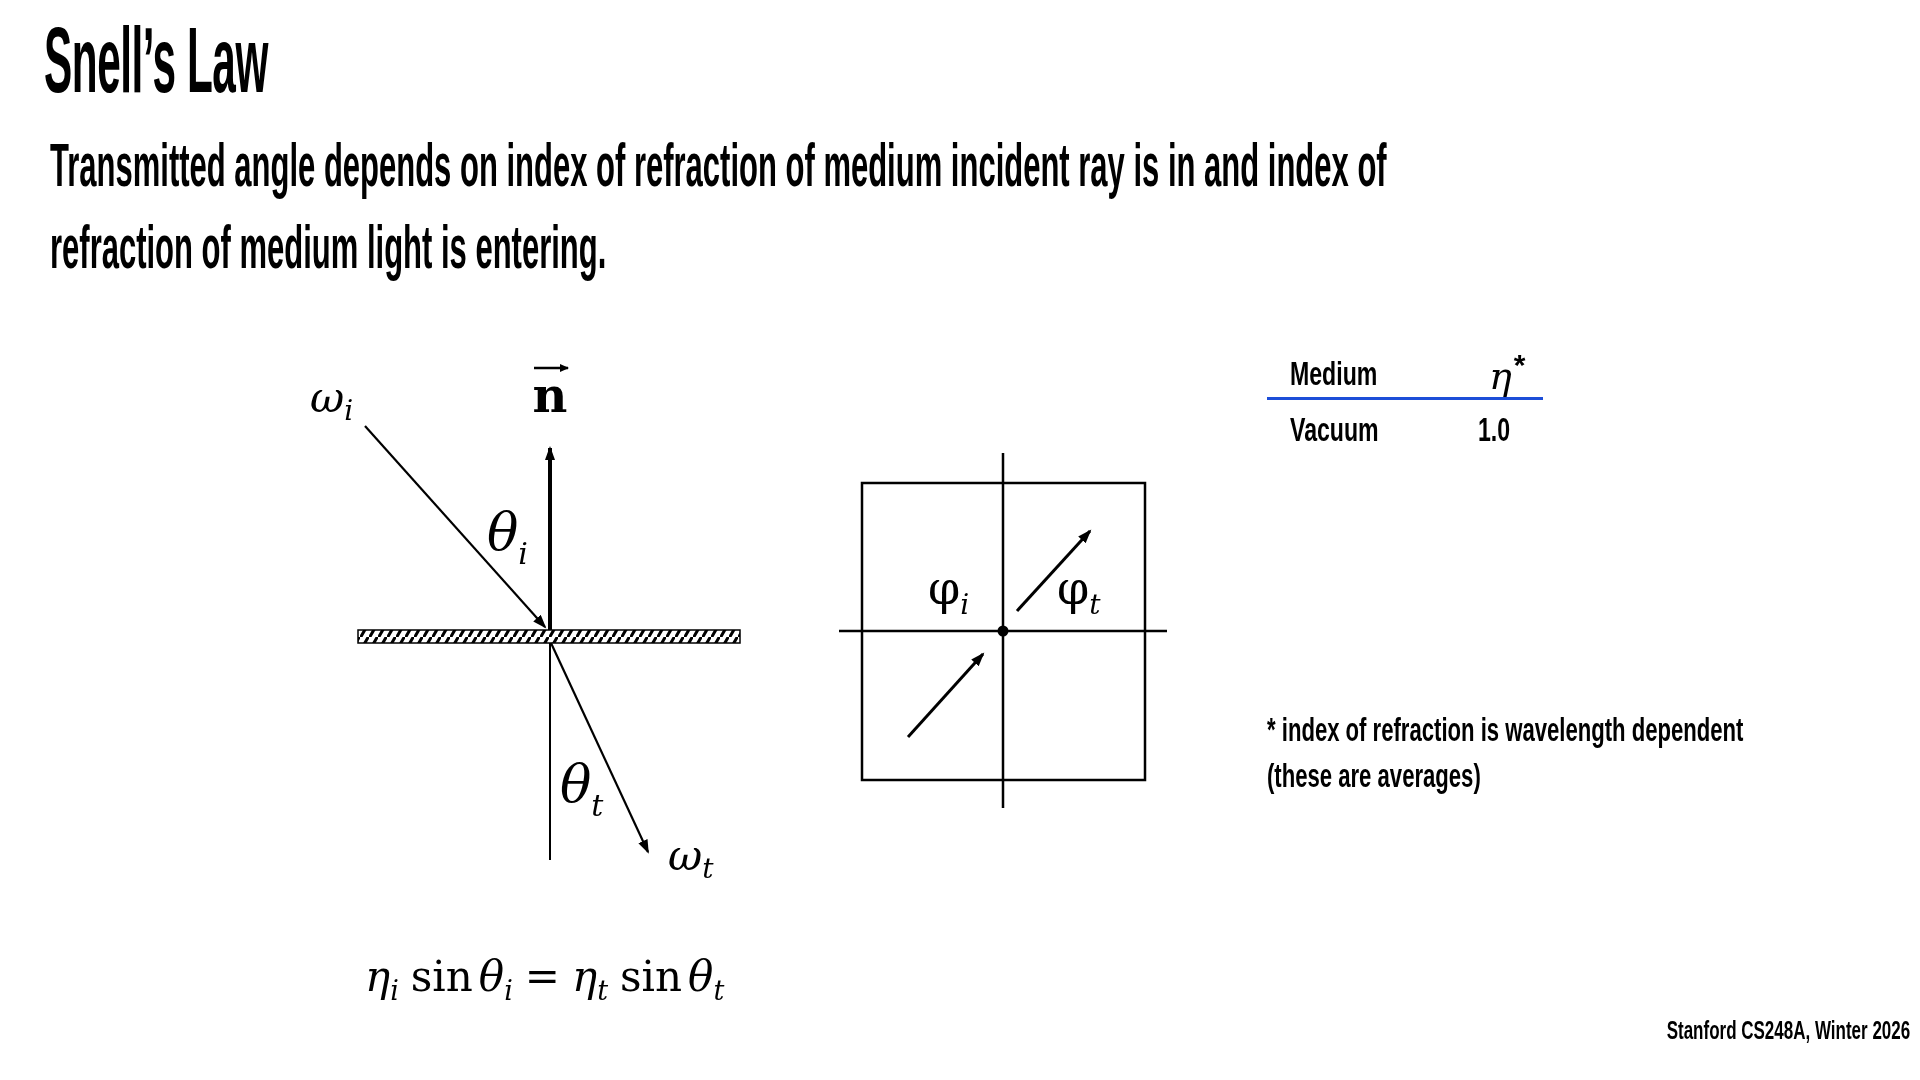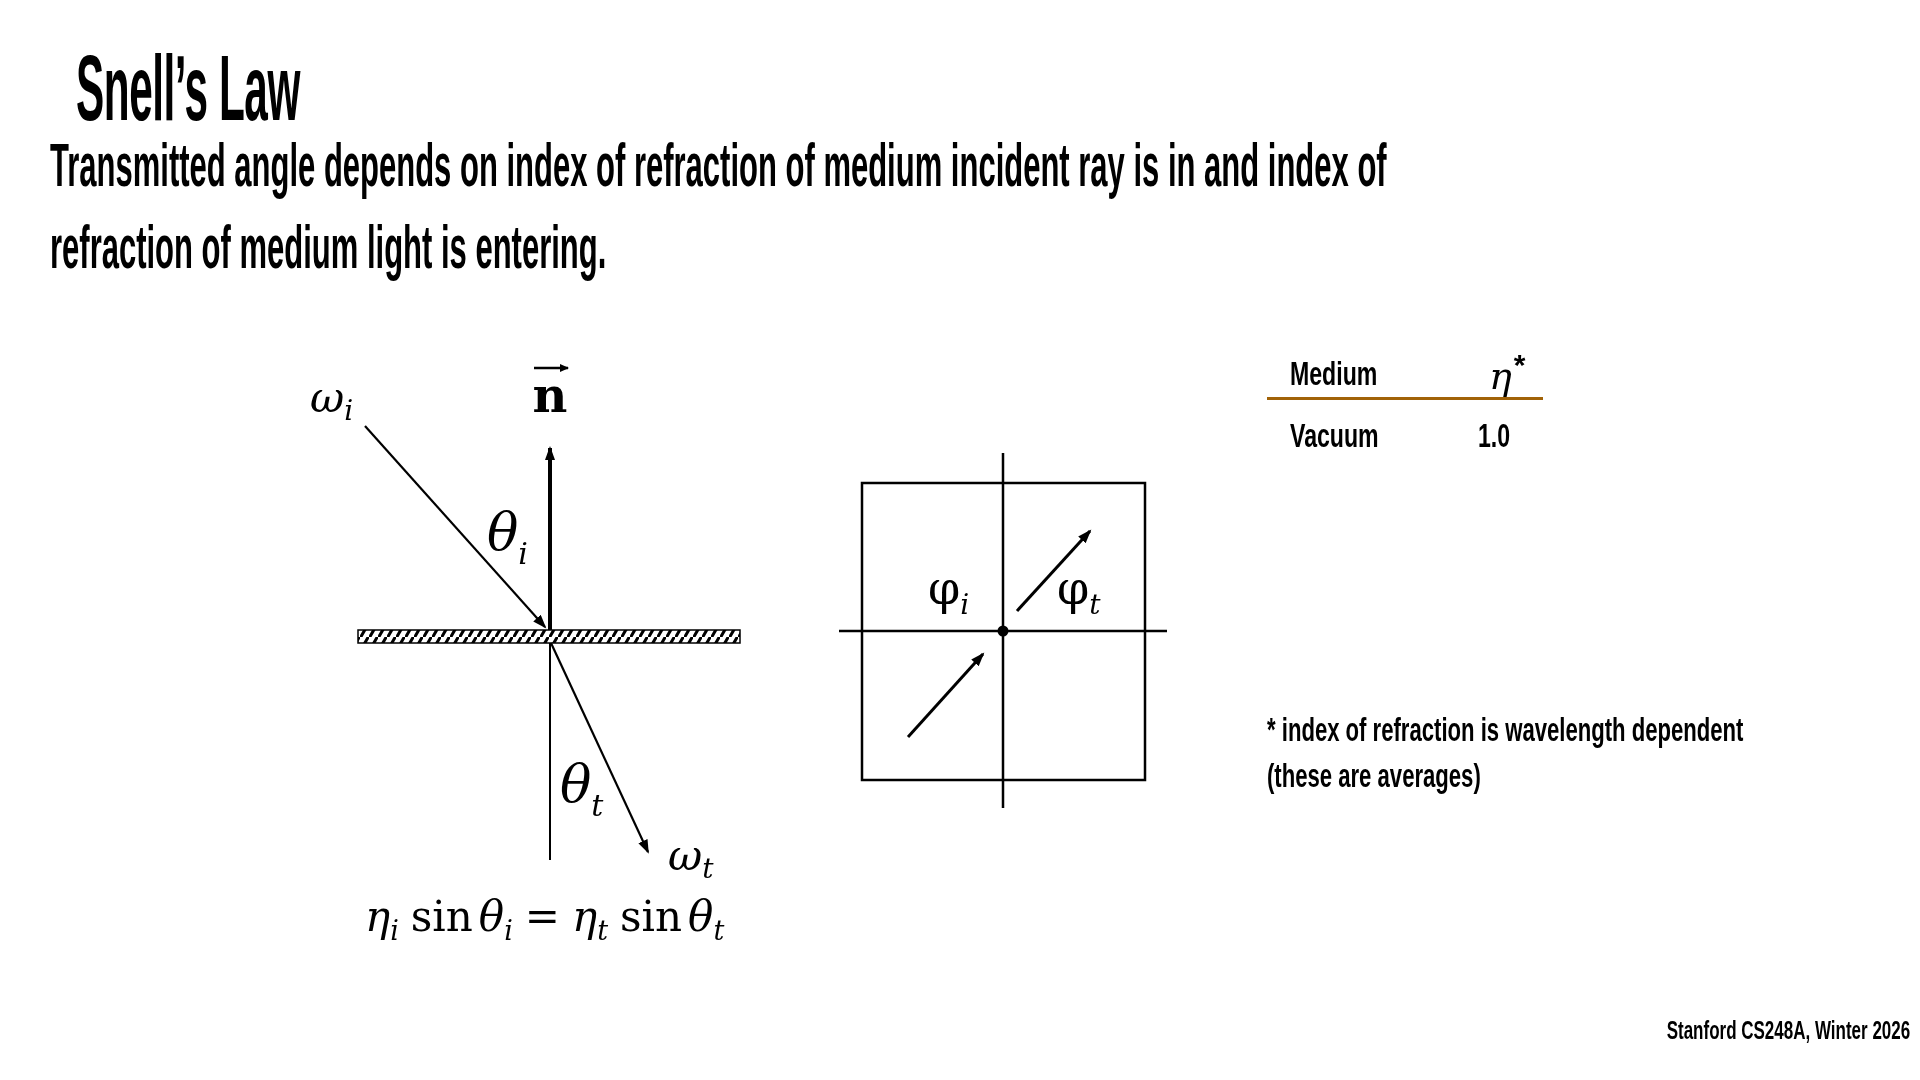--- a/index.html
+++ b/index.html
@@ -10,42 +10,42 @@
   .abs{position:absolute;}
   
   .cond{display:inline-block;white-space:nowrap;font-weight:bold;transform-origin:0 0;}
   .title-text{font-size:92px;letter-spacing:-1px;transform:scaleX(.46);}
   .subtitle-text{font-size:62px;line-height:82px;transform:scaleX(.5);}
   .footnote-text{font-size:34px;line-height:46px;transform:scaleX(.65);}
   .footer-text{font-size:25px;transform:scaleX(.68);transform-origin:100% 0;}
 
   
   .ref-table{left:1267px;top:344px;width:400px;}
-  .t-head{position:relative;width:276px;height:53px;border-bottom:3px solid #a16207;}
+  .t-head{position:relative;width:276px;height:53px;border-bottom:3px solid #1d4ed8;}
   .t-head .h-medium{position:absolute;left:23px;bottom:4px;font-size:34px;font-weight:bold;transform:scaleX(.68);transform-origin:0 100%;white-space:nowrap;display:inline-block;}
   .t-head .h-eta{position:absolute;left:222px;bottom:2px;font-family:"DejaVu Serif",serif;font-style:italic;font-size:38px;line-height:1;}
   .t-head .h-star{font-family:"Liberation Sans",sans-serif;font-style:normal;font-weight:bold;font-size:30px;position:relative;top:-14px;left:2px;}
-  .t-body{margin-top:12px;}
+  .t-body{margin-top:6px;}
   .t-row{position:relative;height:49.5px;}
   .t-row .cell{position:absolute;top:50%;font-size:34px;font-weight:bold;white-space:nowrap;display:inline-block;transform:translateY(-54%) scaleX(.68);transform-origin:0 50%;}
   .t-row .c-medium{left:23px;}
   .t-row .c-eta{left:211px;}
 
   
-  .formula{left:365px;top:892px;font-family:"DejaVu Serif",serif;font-size:42px;font-style:italic;white-space:nowrap;}
+  .formula{left:365px;top:952px;font-family:"DejaVu Serif",serif;font-size:42px;font-style:italic;white-space:nowrap;}
   .formula .rm{font-style:normal;}
   .formula sub{font-size:27px;line-height:0;}
   .formula .gap-l{margin-left:12px;}
   .formula .gap-s{margin-left:6px;}
   svg text{font-family:"DejaVu Serif",serif;}
 </style>
 </head>
 <body>
 
-<div class="abs" style="left:44px;top:36px;margin-left:32px;">
+<div class="abs" style="left:44px;top:8px;">
   <div class="cond title-text">Snell’s Law</div>
 </div>
 
 <div class="abs" style="left:50px;top:124px;">
   <div class="cond subtitle-text">
     <div>Transmitted angle depends on index of refraction of medium incident ray is in and index of</div>
     <div>refraction of medium light is entering.</div>
   </div>
 </div>
 

